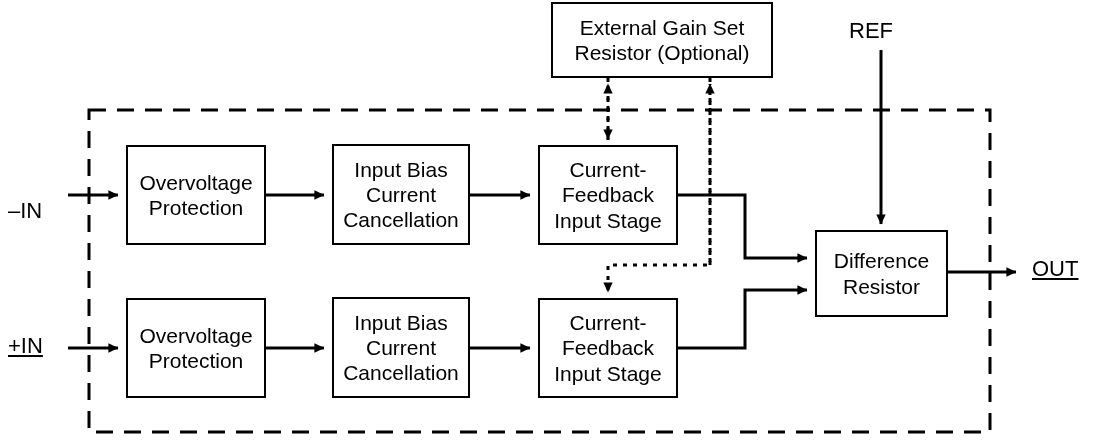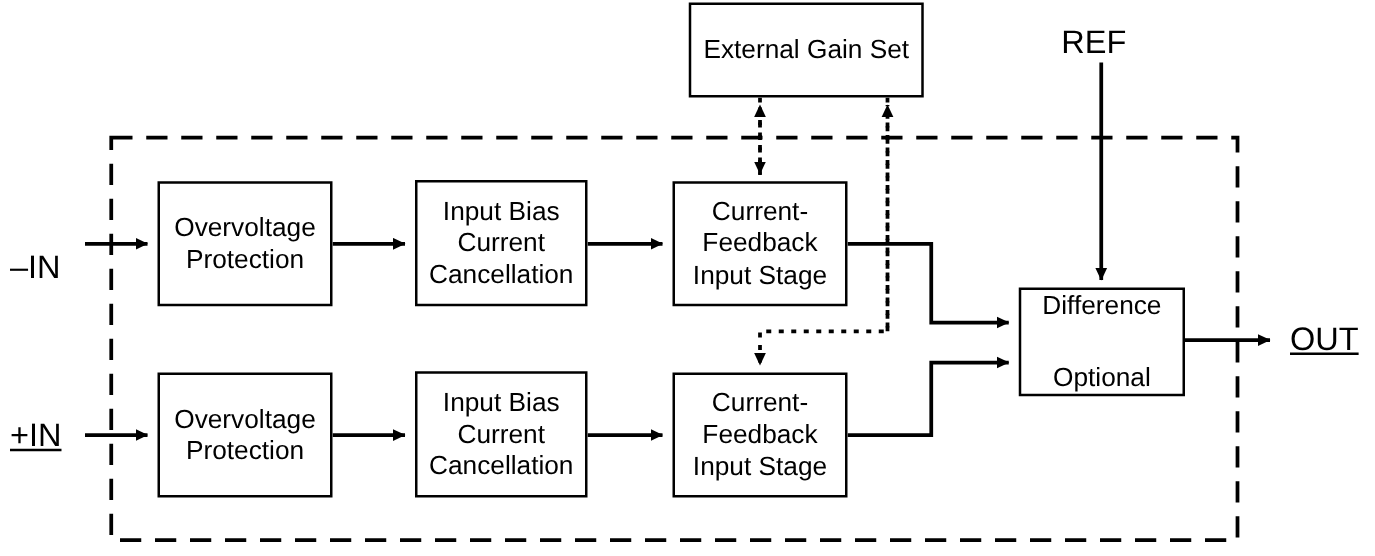--- a/index.html
+++ b/index.html
@@ -34,21 +34,21 @@
     text-align: center;
     color: #000000;
     font-size: 21px;
     line-height: 1.20;
     z-index: 3;
   }
   .blk span { display: block; white-space: nowrap; }
   .port-label {
     position: absolute;
     color: #000000;
-    font-size: 26px;
+    font-size: 22px;
     white-space: nowrap;
     z-index: 4;
   }
 </style>
 </head>
 <body>
 
 <div id="diagram-root">
 
   <svg class="layer" viewBox="0 0 1100 445" xmlns="http://www.w3.org/2000/svg">
@@ -78,22 +78,23 @@
     <line x1="948" y1="272" x2="1016" y2="272" stroke="#000" stroke-width="3" marker-end="url(#ahd)"></line>
 
     <line x1="608" y1="140" x2="608" y2="84" stroke="#000" stroke-width="3" stroke-dasharray="4,6" marker-end="url(#ahd)"></line>
     <line x1="608" y1="78" x2="608" y2="139" stroke="#000" stroke-width="3" stroke-dasharray="4,6" marker-end="url(#ahd)"></line>
 
     <line x1="710" y1="265" x2="710" y2="84" stroke="#000" stroke-width="3" stroke-dasharray="4,6" marker-end="url(#ahd)"></line>
 
     <polyline points="710,78 710,265 608,265 608,292" fill="none" stroke="#000" stroke-width="3" stroke-dasharray="4,6" marker-end="url(#ahd)"></polyline>
   </svg>
 
-  <div class="blk" style="left:551px; top:2px; width:188px; height:76px;">
+  <div class="blk" style="left:551px; top:2px; width:222px; height:76px;">
     <span>External Gain Set</span>
+    <span>Resistor (Optional)</span>
   </div>
 
   <div class="blk" style="left:126px; top:145px; width:140px; height:100px;">
     <span>Overvoltage</span>
     <span>Protection</span>
   </div>
 
   <div class="blk" style="left:332px; top:144px; width:138px; height:101px;">
     <span>Input Bias</span>
     <span>Current</span>
@@ -116,23 +117,23 @@
     <span>Current</span>
     <span>Cancellation</span>
   </div>
 
   <div class="blk" style="left:538px; top:298px; width:140px; height:100px;">
     <span>Current-</span>
     <span>Feedback</span>
     <span>Input Stage</span>
   </div>
 
-  <div class="blk" style="left:815px; top:230px; width:133px; height:87px;justify-content:space-between;">
+  <div class="blk" style="left:815px; top:230px; width:133px; height:87px;">
     <span>Difference</span>
-    <span>Optional</span>
+    <span>Resistor</span>
   </div>
 
   <div class="port-label" style="left:8px; top:198px;">–IN</div>
   <div class="port-label" style="left:8px; top:333px;text-decoration:underline;">+IN</div>
   <div class="port-label" style="left:849px; top:18px;">REF</div>
   <div class="port-label" style="left:1032px; top:256px;text-decoration:underline;">OUT</div>
 
 </div>
 
 </body></html>

